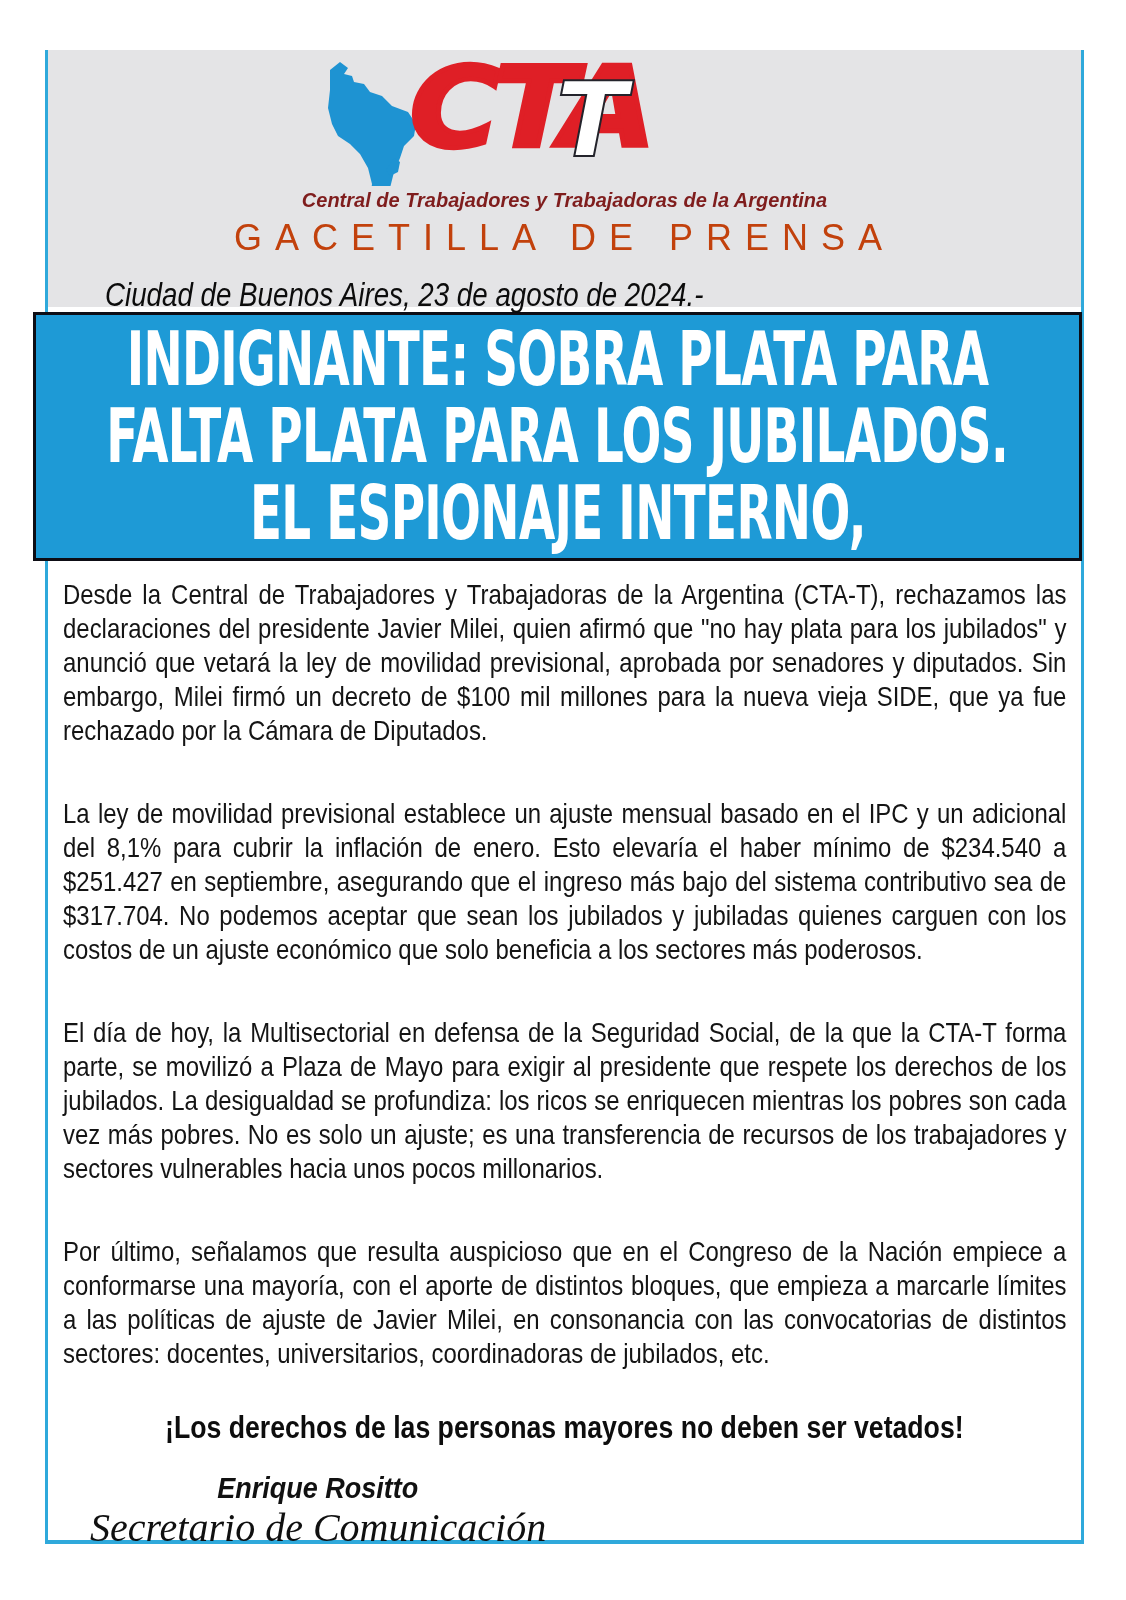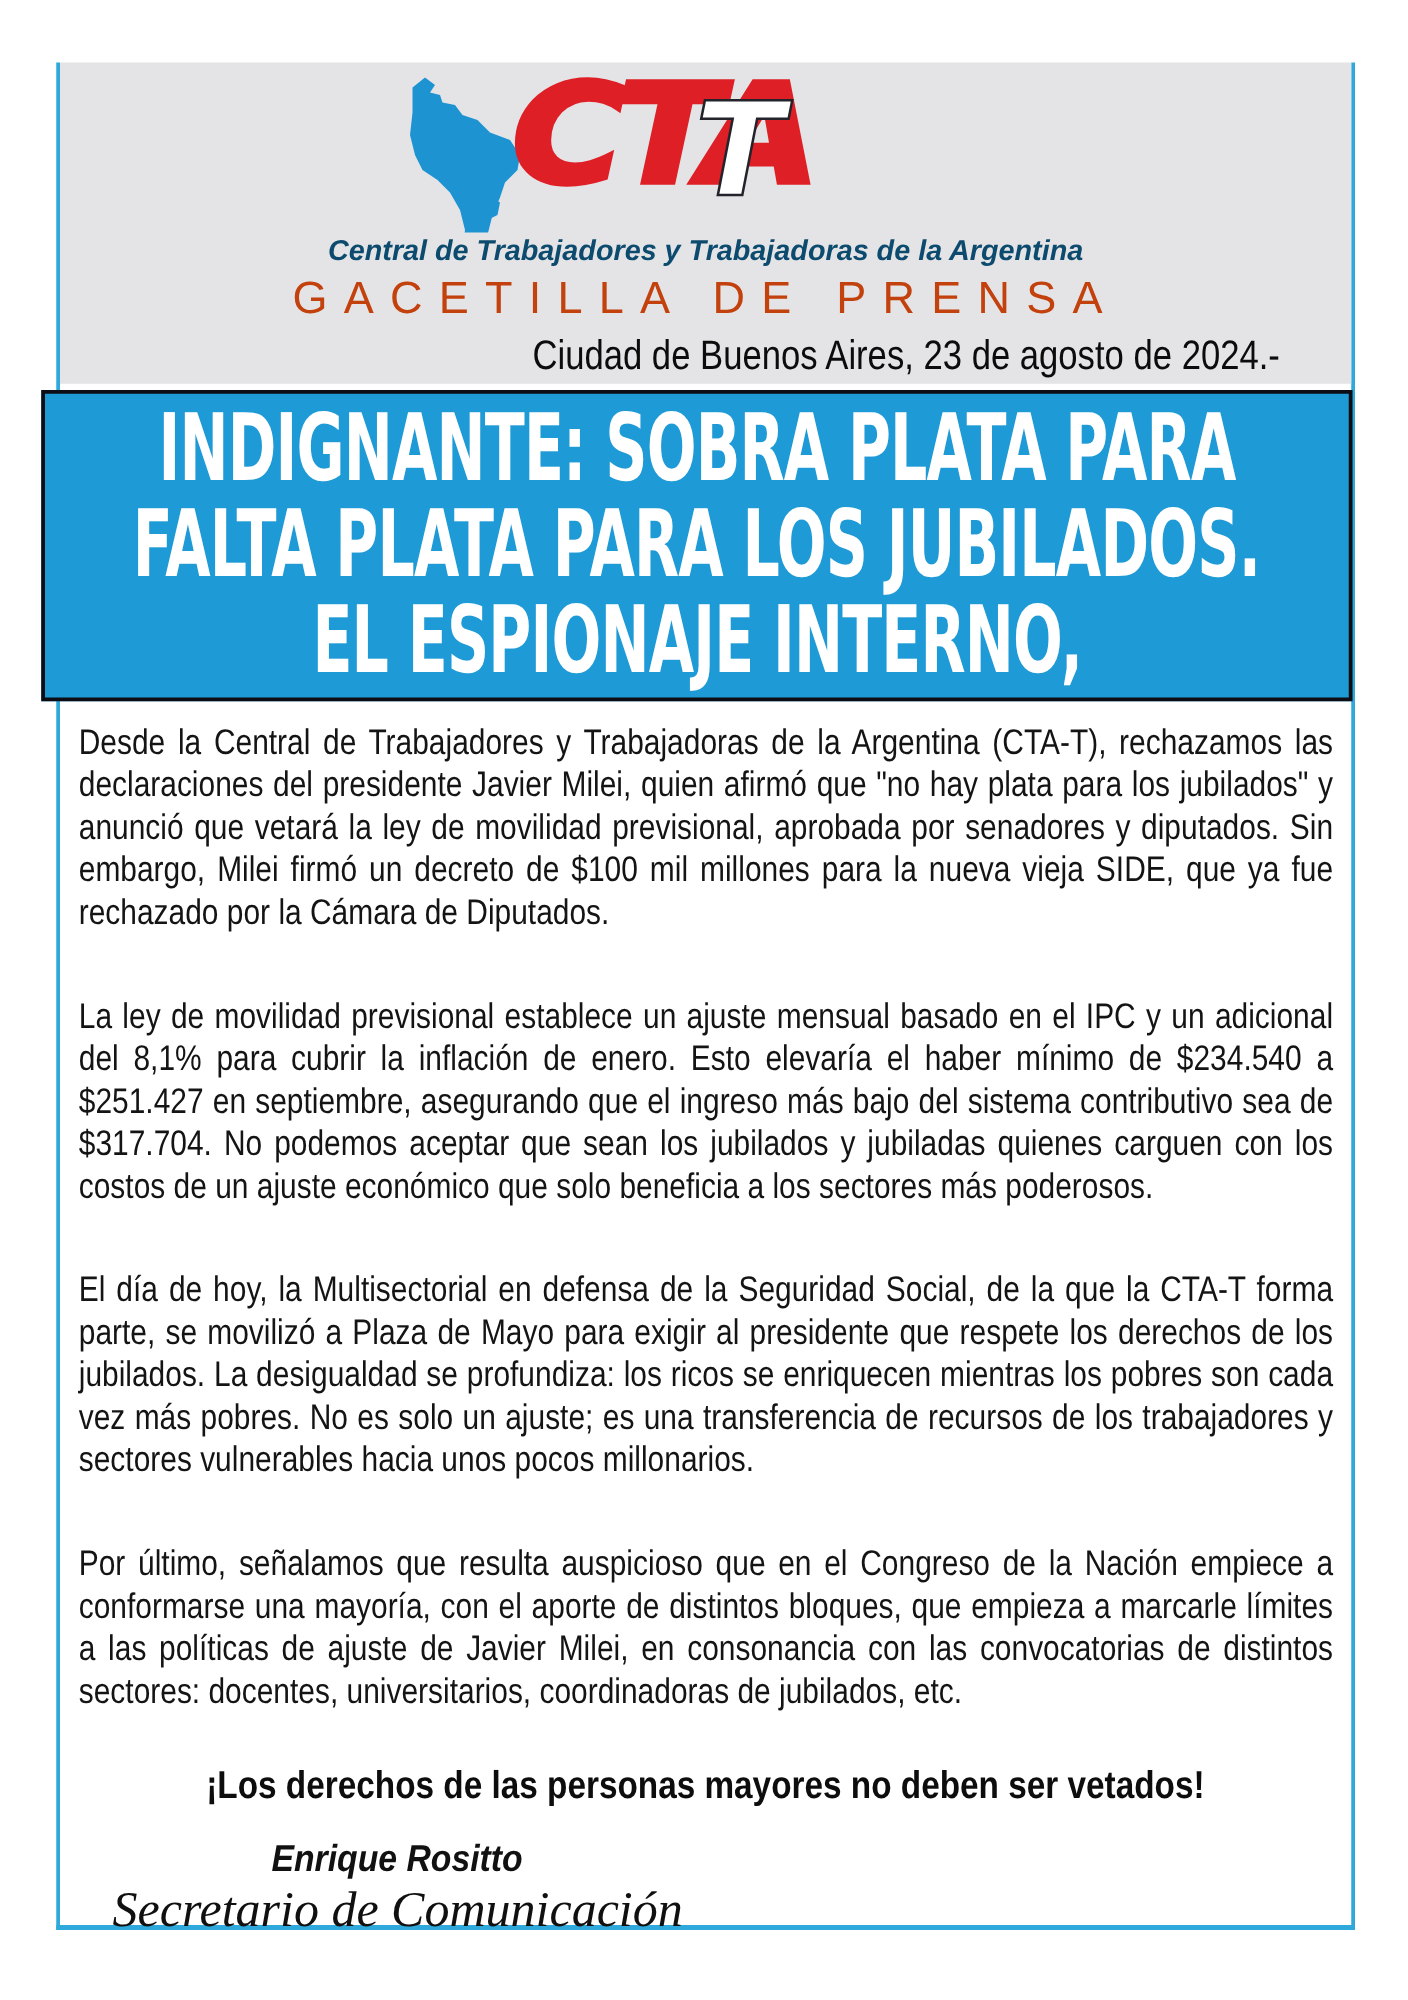--- a/index.html
+++ b/index.html
@@ -46,34 +46,35 @@
     position: absolute; left: 508px; top: 18px;
     font-family: "DejaVu Sans", sans-serif;
     font-style: italic; font-weight: bold;
     font-size: 104px; line-height: 104px;
     color: #ffffff;
     -webkit-text-stroke: 2px #23232b;
   }
   .tagline {
     text-align: center;
     font-weight: bold; font-style: italic;
-    font-size: 23px; line-height: 20px;
-    color: #0c4a6e;
+    font-size: 20px; line-height: 20px;
+    color: #7f1d1d;
     margin-top: 2px;
   }
   .masthead {
     text-align: center;
     font-size: 36px; line-height: 40px;
     letter-spacing: 13px;
     color: #c2410c;
     margin-top: 8px;
   }
   .dateline {
-    display: flex; justify-content: flex-end;
-    margin-top: 7px;
+    display: flex; justify-content: flex-start;
+    margin-top: 18px;
+    font-style: italic;
   }
   .dateline span {
     white-space: nowrap;
     font-size: 33px; line-height: 38px;
     color: #0c0c0c;
     transform: scaleX(0.84);
   }
 
   
   .banner {

